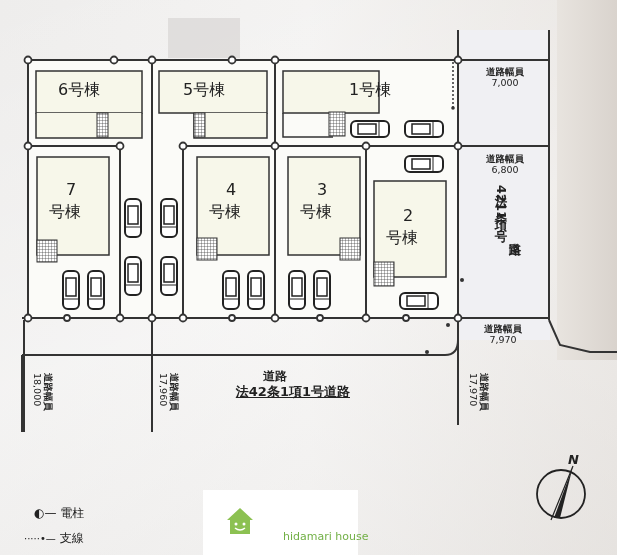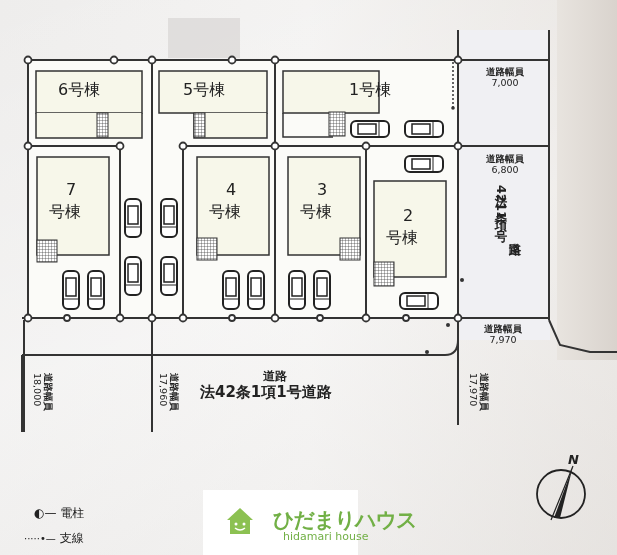--- a/index.html
+++ b/index.html
@@ -192,21 +192,21 @@
   <div style="font-weight:normal">6,800</div>
 </div>
 <div class="rw" style="left:468px;top:323px;width:70px;">
   <div>道路幅員</div>
   <div style="font-weight:normal">7,970</div>
 </div>
 <div class="vtext" style="left:494px;top:185px;font-size:12.5px;line-height:14px;">法42条1項1号</div>
 <div class="vtext" style="left:508px;top:233px;font-size:12.5px;line-height:14px;">道路</div>
 
 <div class="lbl" style="left:245px;top:368px;font-size:12px;width:60px;text-align:center;">道路</div>
-<div class="lbl" style="left:200px;top:383px;font-size:15px;width:150px;text-align:left;">法42条1項1号道路</div>
+<div class="lbl" style="left:200px;top:383px;font-size:13px;width:150px;text-align:right;text-decoration:underline;">法42条1項1号道路</div>
 
 <div class="vrot" style="left:54px;top:373px;">
   <span>道路幅員</span><br>
   <span style="font-weight:normal">18,000</span>
 </div>
 <div class="vrot" style="left:180px;top:373px;">
   <span>道路幅員</span><br>
   <span style="font-weight:normal">17,960</span>
 </div>
 <div class="vrot" style="left:490px;top:373px;">
@@ -225,15 +225,14 @@
 
 <div class="lbl" style="left:568px;top:452px;font-size:13px;font-style:italic;">N</div>
 
 <div class="logo">
   <svg width="30" height="30" style="position:absolute;left:22px;top:16px;">
     <polygon points="15,2 28,14 25,14 25,28 5,28 5,14 2,14" fill="#8cc152"></polygon>
     <circle cx="11" cy="18" r="1.5" fill="#fff"></circle>
       <circle cx="19" cy="18" r="1.5" fill="#fff"></circle>
     <path d="M10,22 Q15,26 20,22" stroke="#fff" stroke-width="1.5" fill="none"></path>
   </svg>
-  <div class="logo-jp">ひだまりハウス</div>
   <div class="logo-en">hidamari house</div>
 </div>
 
 </body></html>

